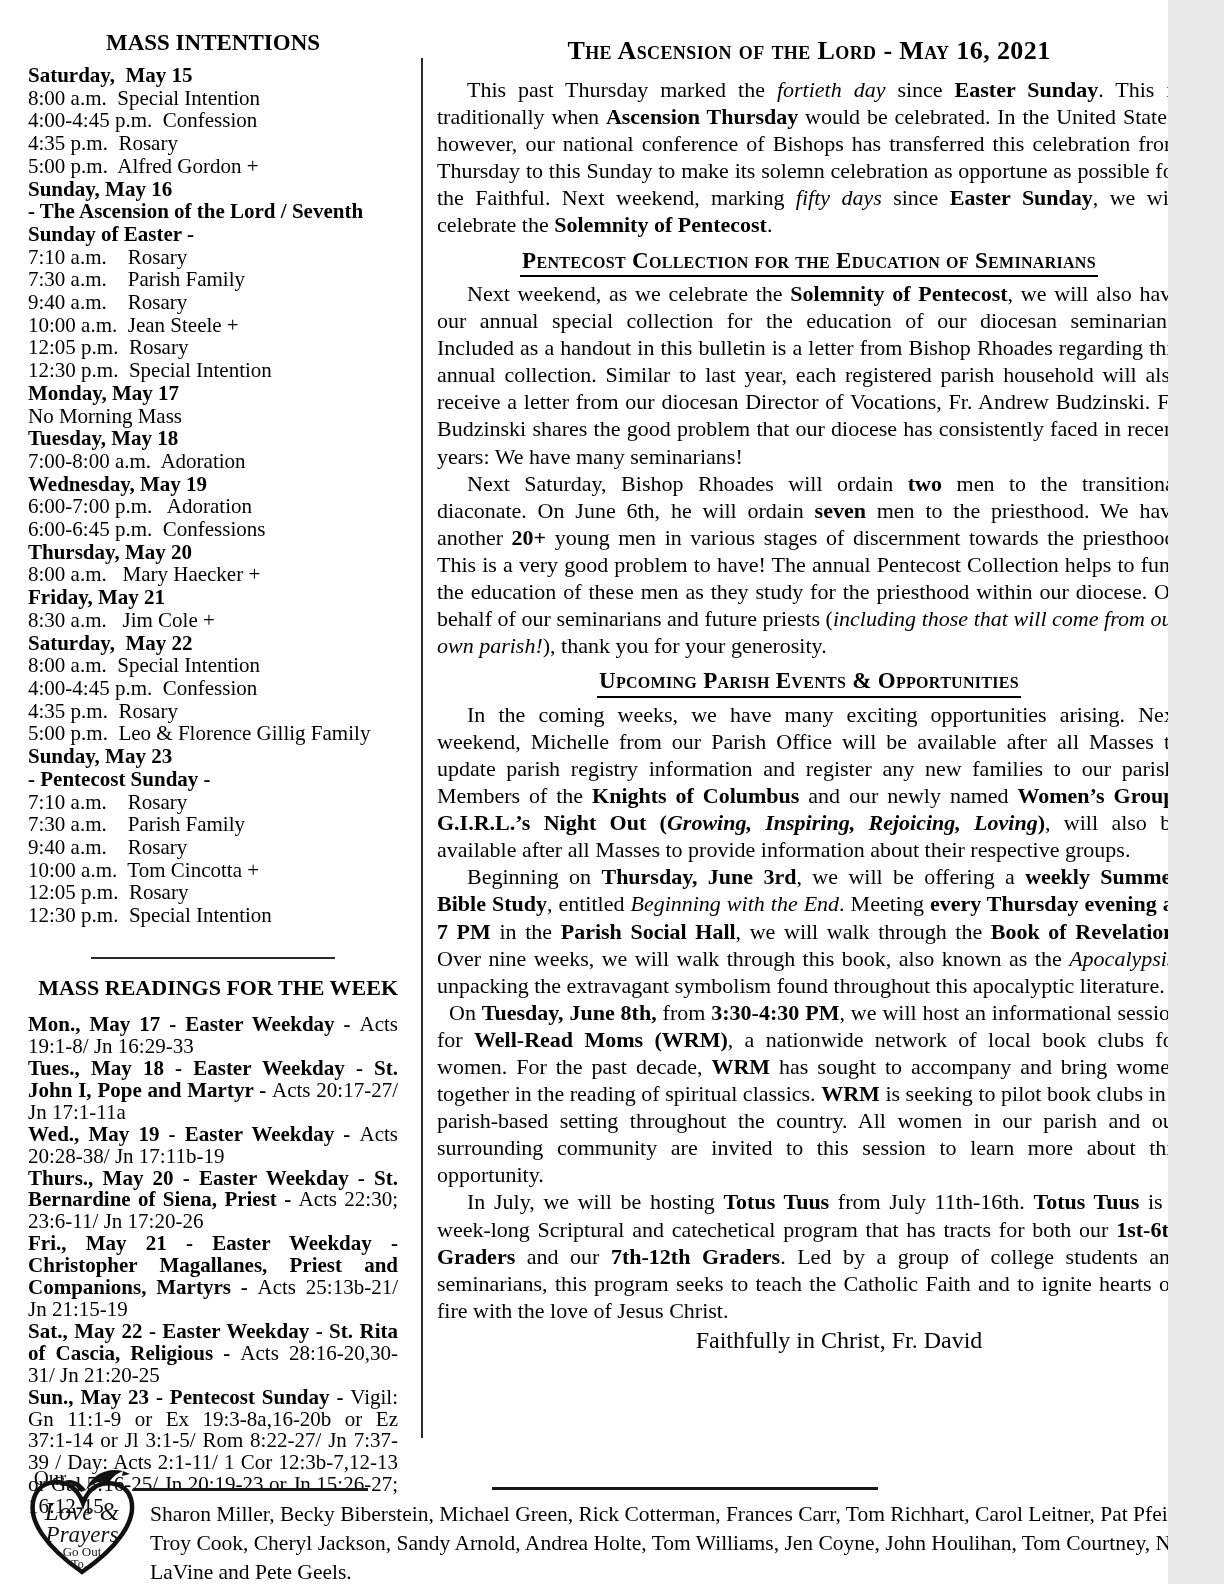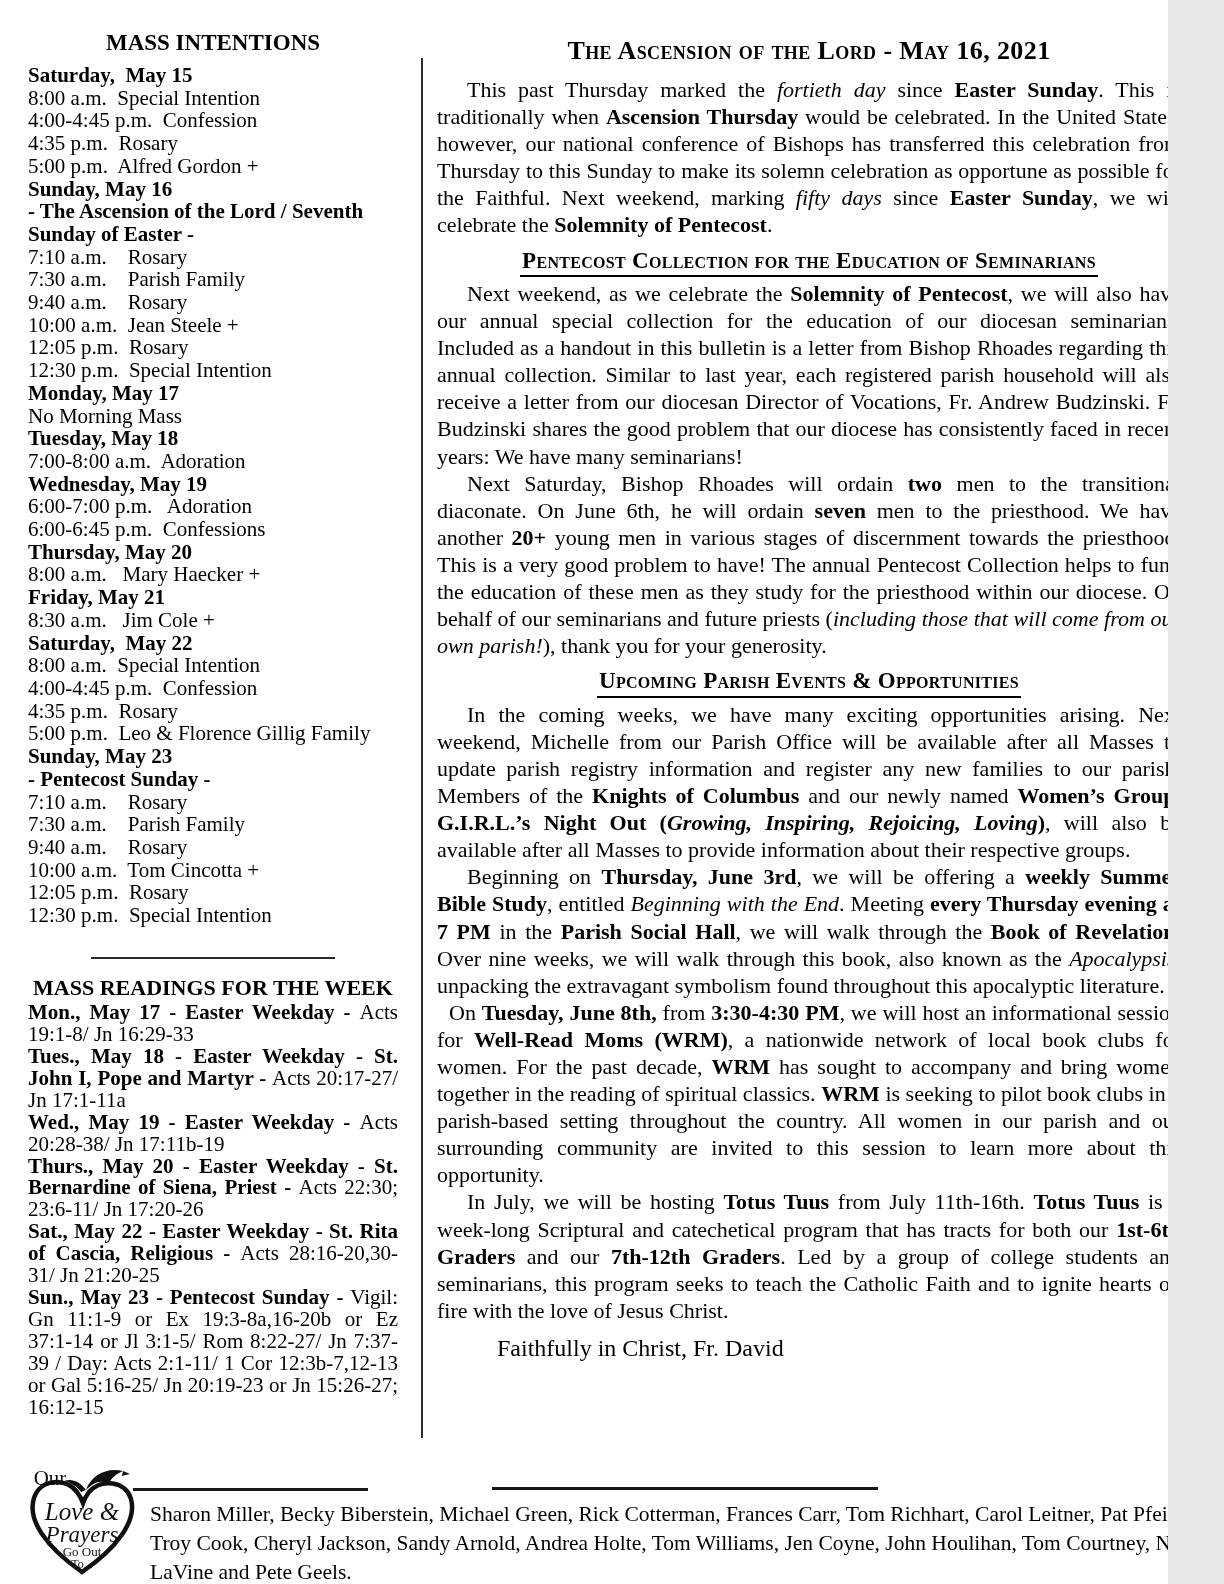--- a/index.html
+++ b/index.html
@@ -6,35 +6,35 @@
   .page{
     position:relative; width:1168px; height:1584px; background:#ffffff;
     font-family:"Liberation Serif", serif; color:#000; overflow:hidden;
   }
   
   .left-col{position:absolute; left:28px; top:30px; width:370px;}
   .mi-title{text-align:center; font-weight:bold; font-size:23px; margin-bottom:8px;}
   .mi-line{font-size:21px; line-height:22.7px; white-space:pre-wrap;}
   .mi-line.b{font-weight:bold;}
   .rule-hr{width:244px; height:2.5px; background:#2a2a2a; margin:30px auto 16px;}
-  .rd-title{text-align:center; font-weight:bold; font-size:22px; margin-bottom:1px;}
+  .rd-title{text-align:right; font-weight:bold; font-size:22px; margin-bottom:13px;}
   .rd-entry{font-size:21px; line-height:21.9px; text-align:justify; margin:0;}
   .rd-entry .lead{font-weight:bold;}
   
   .v-divider{position:absolute; left:421px; top:58px; width:2px; height:1380px; background:#2b2b2b;}
   
   .right-col{position:absolute; left:437px; top:36px; width:744px;}
   .main-title{text-align:center; font-weight:bold; font-size:26px; font-variant:small-caps; letter-spacing:.4px; margin-bottom:10px;}
   .sec-head-wrap{text-align:center; margin:9px 0 3px;}
   .sec-head{display:inline-block; font-weight:bold; font-variant:small-caps; font-size:23px; letter-spacing:.3px; border-bottom:2.5px solid #000; padding:0 2px 1px; line-height:1.15;}
   p.body{font-size:22px; line-height:27.1px; text-align:justify; margin:0; text-indent:30px;}
   p.body.ind-sm{text-indent:12px;}
   .rb{font-weight:bold;}
   .ri{font-style:italic;}
-  .signoff{font-size:24px; margin-top:11px; padding-left:60px;}
+  .signoff{text-align:center; font-size:24px; margin-top:3px; padding-left:60px;}
   
   .footer-names{position:absolute; left:150px; top:1500px; width:1066px; font-size:21.5px; line-height:29px;}
   .line-left{position:absolute; left:133px; top:1488px; width:235px; height:2.5px; background:#161616;}
   .line-signoff{position:absolute; left:492px; top:1487px; width:386px; height:2.5px; background:#161616;}
   .logo{position:absolute; left:20px; top:1466px; width:128px; height:116px;}
 </style>
 </head>
 <body>
 
 <div class="page">
@@ -82,20 +82,21 @@
         <div class="mi-line">12:30 p.m.  Special Intention</div>
       </div>
     <div class="rule-hr"></div>
     <div class="rd-title">MASS READINGS FOR THE WEEK</div>
     <div>
 
     <p class="rd-entry"><span class="lead">Mon., May 17 - Easter Weekday - </span><span>Acts 19:1-8/ Jn 16:29-33</span></p>
         <p class="rd-entry"><span class="lead">Tues., May 18 - Easter Weekday - St. John I, Pope and Martyr - </span><span>Acts 20:17-27/ Jn 17:1-11a</span></p>
         <p class="rd-entry"><span class="lead">Wed., May 19 - Easter Weekday - </span><span>Acts 20:28-38/ Jn 17:11b-19</span></p>
         <p class="rd-entry"><span class="lead">Thurs., May 20 - Easter Weekday - St. Bernardine of Siena, Priest - </span><span>Acts 22:30; 23:6-11/ Jn 17:20-26</span></p>
+        <p class="rd-entry"><span class="lead">Fri., May 21 - Easter Weekday - Christopher Magallanes, Priest and Companions, Martyrs - </span><span>Acts  25:13b-21/ Jn 21:15-19</span></p>
         <p class="rd-entry"><span class="lead">Sat., May 22 - Easter Weekday - St. Rita of Cascia, Religious - </span><span>Acts 28:16-20,30-31/ Jn 21:20-25</span></p>
         <p class="rd-entry"><span class="lead">Sun., May 23 - Pentecost Sunday - </span><span>Vigil: Gn 11:1-9 or Ex 19:3-8a,16-20b or Ez 37:1-14 or Jl 3:1-5/ Rom 8:22-27/ Jn 7:37-39 / Day: Acts 2:1-11/ 1 Cor 12:3b-7,12-13 or Gal 5:16-25/ Jn 20:19-23 or Jn 15:26-27; 16:12-15</span></p>
       </div>
   </div>
 
   <div class="v-divider"></div>
 
   <div class="right-col">
     <div class="main-title">The Ascension of the Lord - May 16, 2021</div>
     <div>

